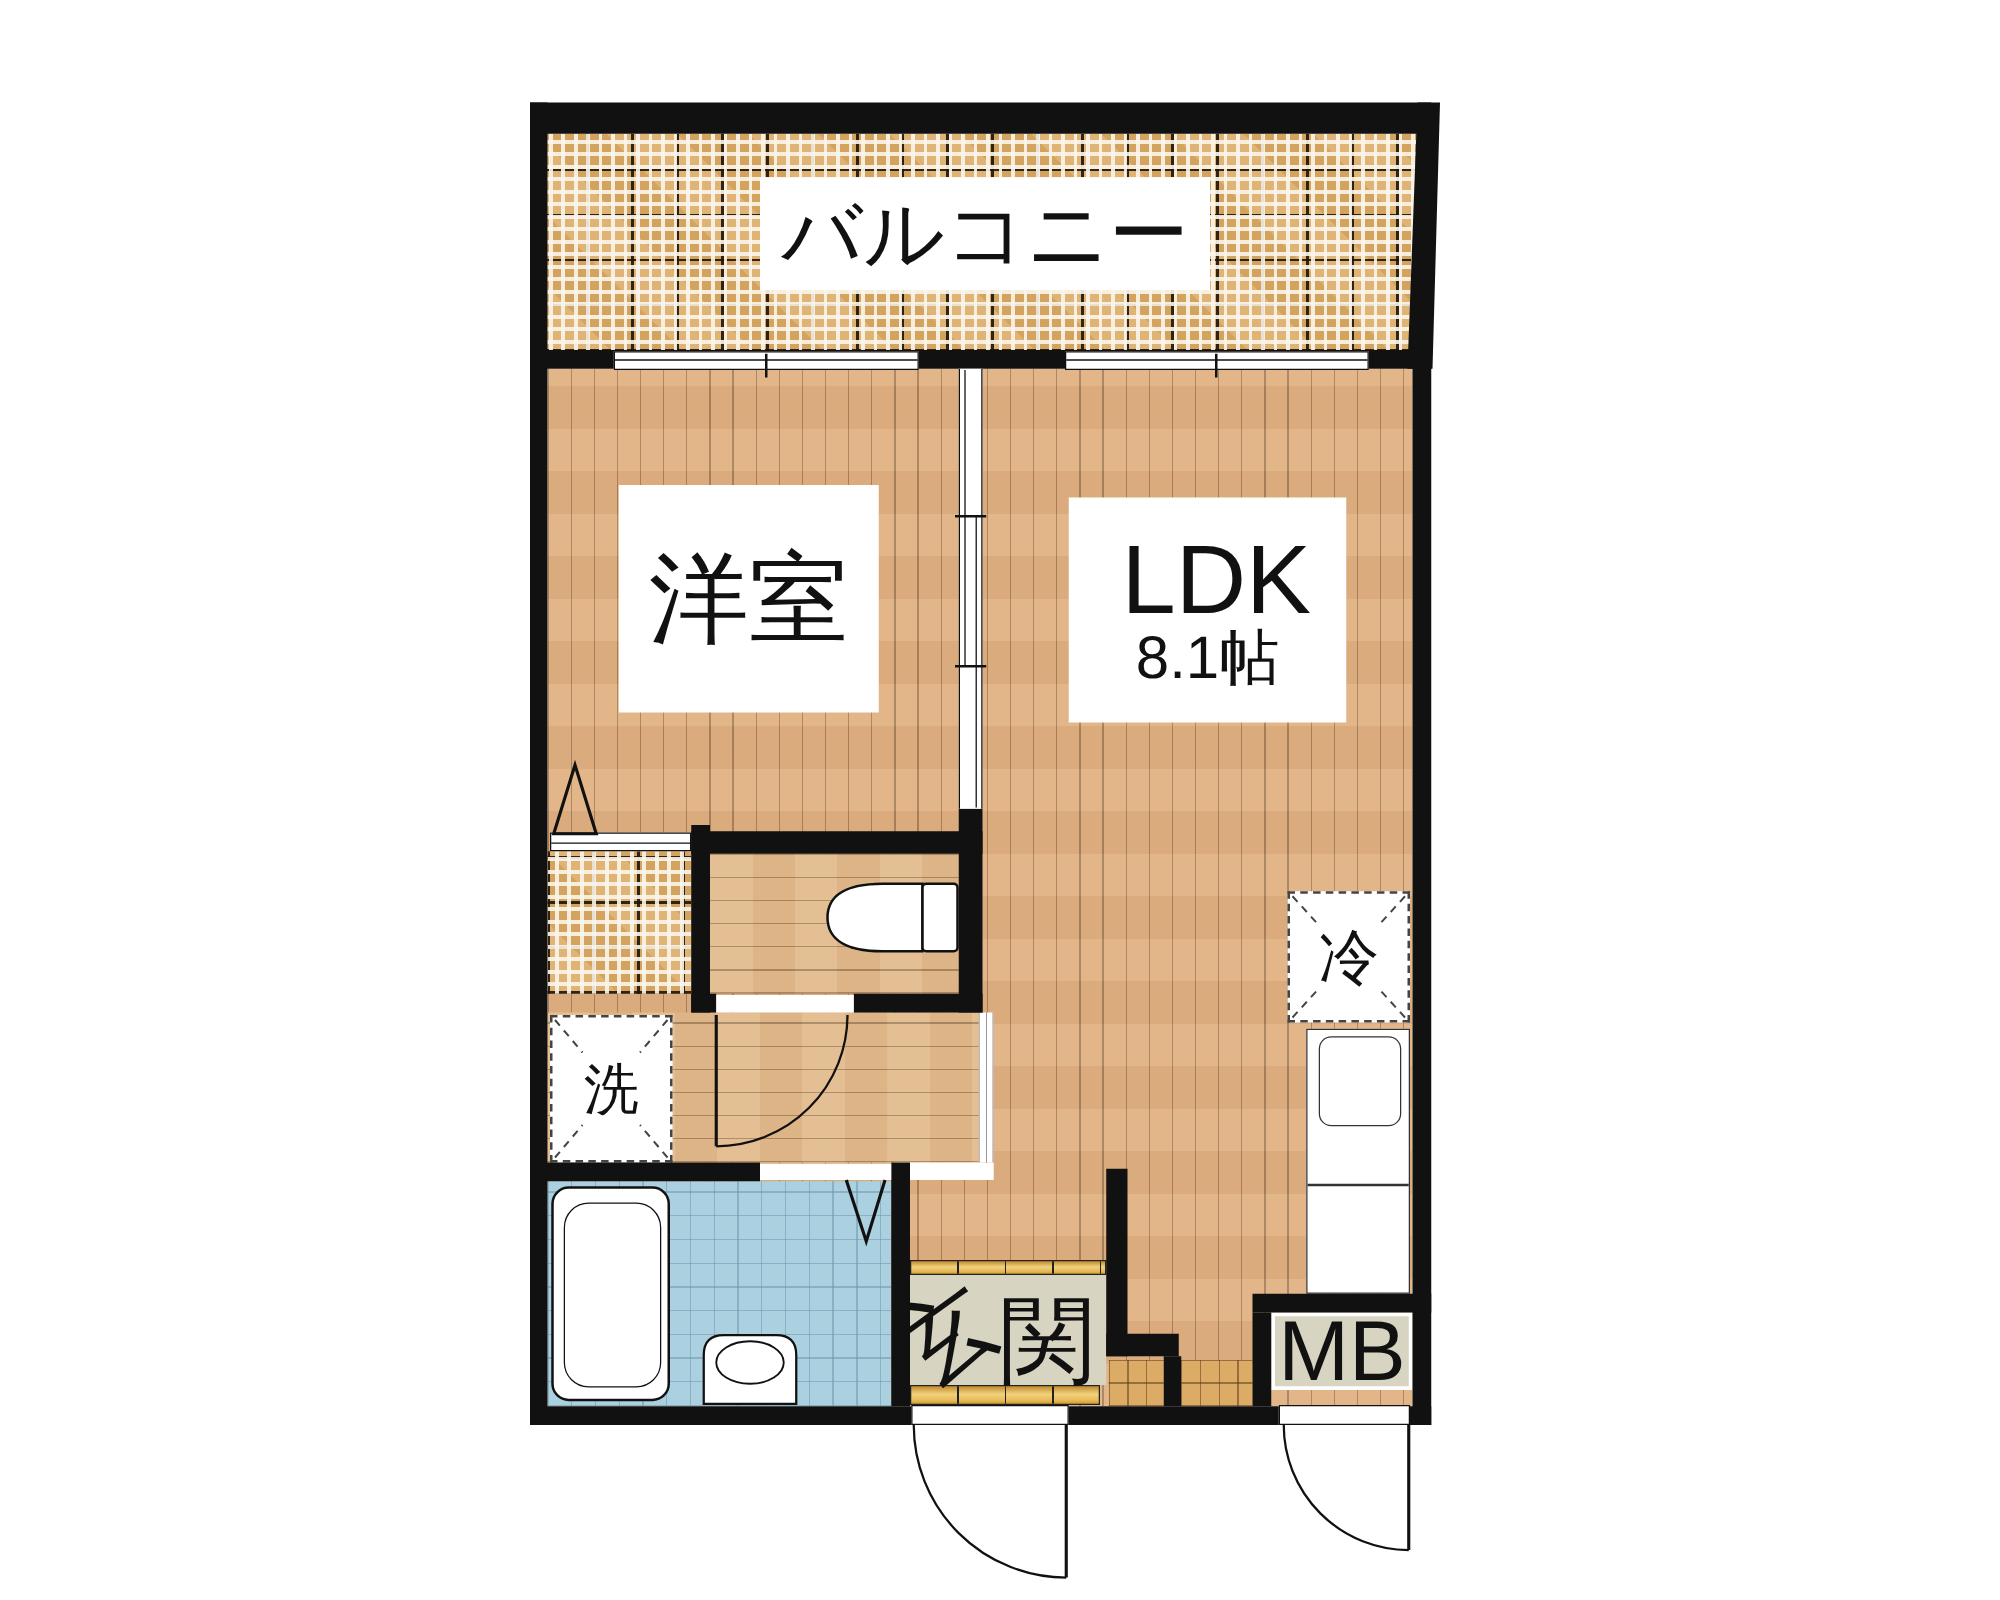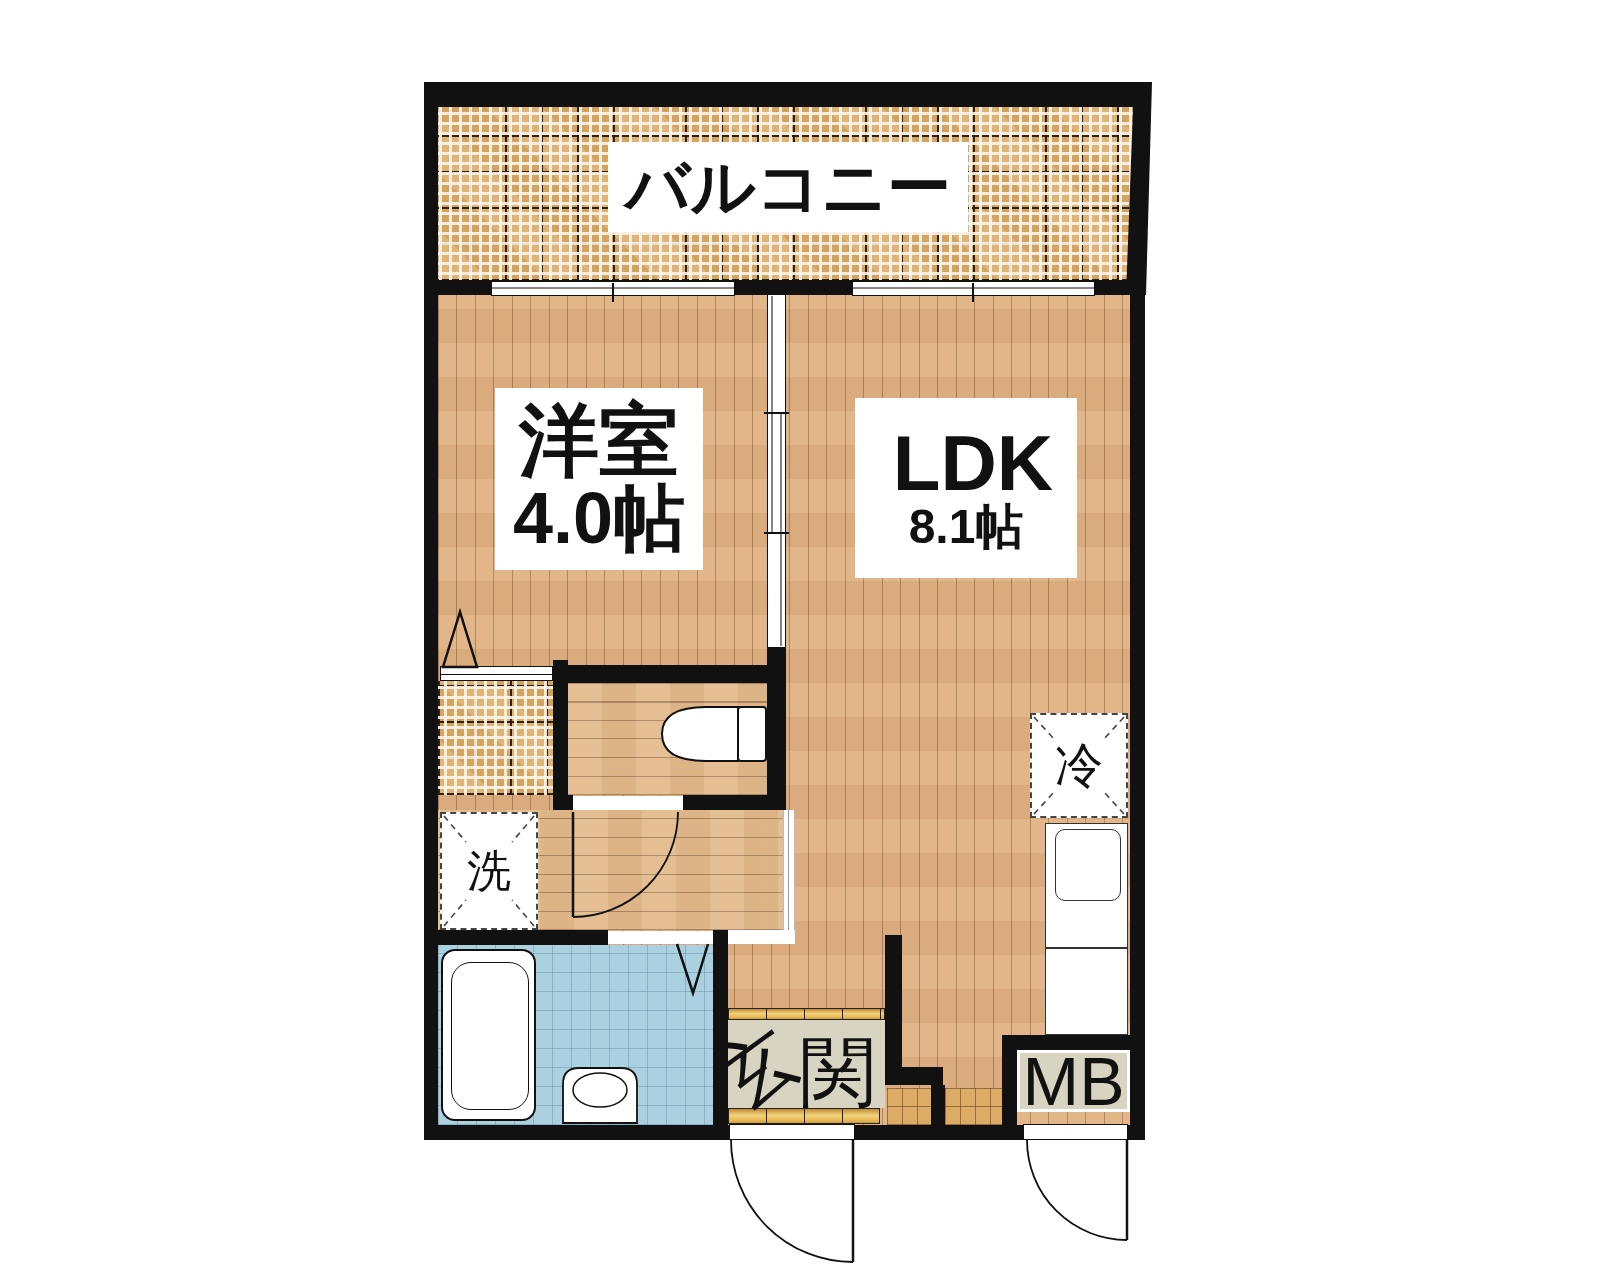--- a/index.html
+++ b/index.html
@@ -34,21 +34,21 @@
   .gold{position:absolute;background:linear-gradient(180deg,#c08a2e 0%,#f2d17e 45%,#e7bb55 80%,#cf9938 100%);
     background-color:#e2b150;border:1px solid #222;
     box-sizing:border-box;
     background-image:repeating-linear-gradient(90deg, transparent 0 37px, #222 37px 38px),
                      linear-gradient(180deg,#c08a2e 0%,#f2d17e 45%,#e7bb55 80%,#cf9938 100%);}
   .whitebox{position:absolute;background:#fff;}
   .gapbox{position:absolute;background:#fff;border:1.5px solid #111;box-sizing:border-box;}
   .dashedbox{position:absolute;background:#fff;border:2.5px dashed #444;box-sizing:border-box;
              display:flex;align-items:center;justify-content:center;}
   .labelbox{position:absolute;background:#fff;display:flex;flex-direction:column;
-            align-items:center;justify-content:center;color:var(--ink);font-weight:bold;}
+            align-items:center;justify-content:center;color:var(--ink);}
   .lbl{color:var(--ink);white-space:nowrap;}
   .track{position:absolute;background:#fff;border:1.5px solid #111;box-sizing:border-box;}
   .track:after{content:"";position:absolute;left:0;right:0;top:55%;height:1px;background:#111;}
   .counter{position:absolute;background:#fff;border:1.5px solid #333;box-sizing:border-box;}
   .sink{position:absolute;background:#fff;border:1.5px solid #333;border-radius:10px;box-sizing:border-box;}
   .threshold-v{position:absolute;background:
       linear-gradient(90deg,#fff 0 45%, #999 45% 55%, #fff 55% 100%);border-left:1px solid #bbb;border-right:1px solid #bbb;box-sizing:border-box;}
   svg.overlay{position:absolute;left:0;top:0;z-index:60;pointer-events:none;}
 </style>
 </head>
@@ -129,21 +129,20 @@
   <div class="wall" style="left:931px;top:1085px;width:14px;height:40px;z-index:40;"></div>
 
   <div class="wall" style="left:1002px;top:1035px;width:143px;height:15px;z-index:40;"></div>
   <div class="wall" style="left:1002px;top:1050px;width:15px;height:75px;z-index:40;"></div>
 
   <div class="gapbox" style="left:729px;top:1124px;width:126px;height:16px;z-index:45;"></div>
   <div class="gapbox" style="left:1023px;top:1124px;width:105px;height:16px;z-index:45;"></div>
 
   <div class="labelbox" style="left:495px;top:388px;width:208px;height:182px;z-index:70;">
     <span class="lbl" style="font-size:80px;line-height:1.0;">洋室</span>
-    <span class="lbl" style="font-size:72px;line-height:1.05;">4.0帖</span>
   </div>
   <div class="labelbox" style="left:855px;top:398px;width:222px;height:180px;z-index:70;">
     <span class="lbl" style="font-size:78px;line-height:1.0;margin-left:14px;">LDK</span>
     <span class="lbl" style="font-size:48px;line-height:1.05;">8.1帖</span>
   </div>
 
   <svg class="overlay" width="1600" height="1280" viewBox="0 0 1600 1280">
 
     <polygon points="1134,82 1152,82 1146,295 1126,295" fill="#111"></polygon>
 

